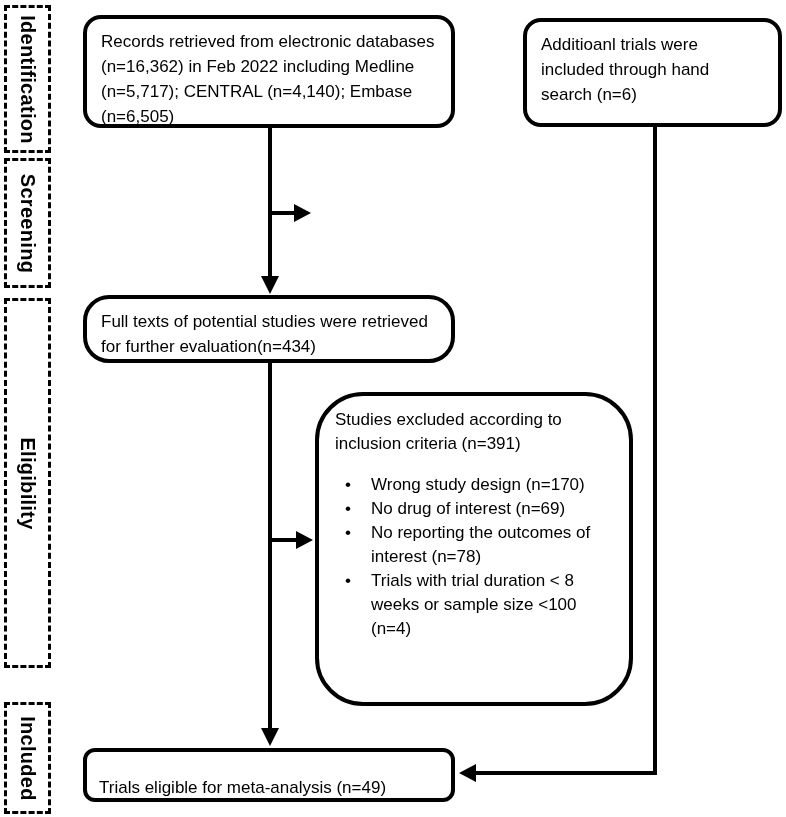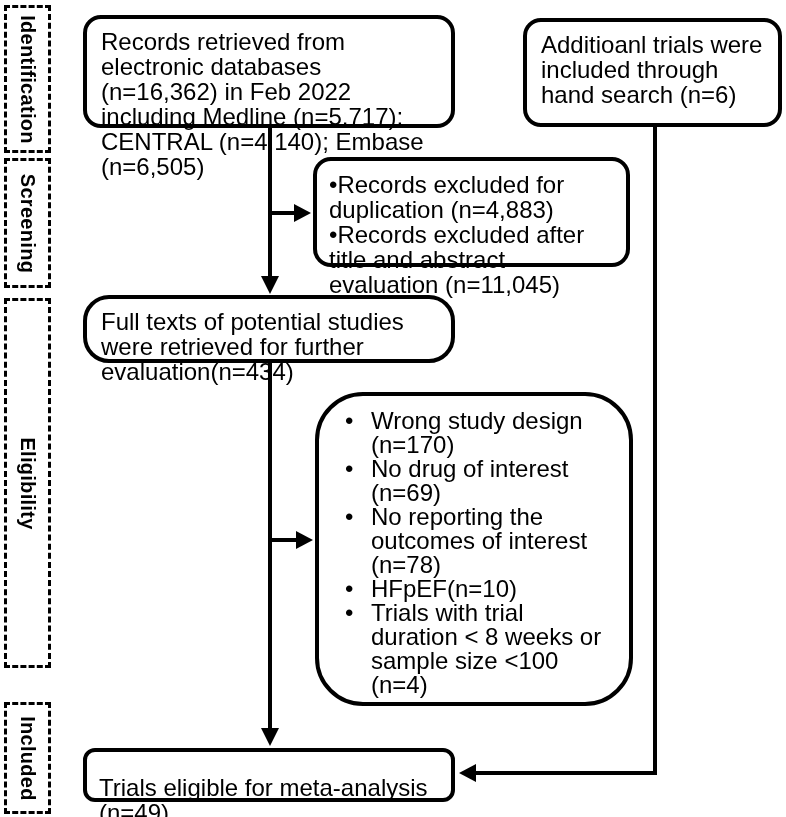--- a/index.html
+++ b/index.html
@@ -38,30 +38,30 @@
     font-weight: bold;
     font-size: 20px;
     letter-spacing: 0.3px;
   }
   .node {
     position: absolute;
     border: 4px solid #000;
     border-radius: 18px;
     background: #fff;
     z-index: 2;
-    font-size: 24px;
+    font-size: 17px;
     line-height: 25px;
     padding: 10px 14px;
   }
   .node.big-radius { border-radius: 48px 48px 48px 48px; line-height: 24px; padding: 12px 18px 12px 16px; }
   .bullet-inline { margin: 0; }
   .bullet-inline .b-item::before { content: "\2022"; }
   ul.bullet-list {
     list-style: none;
-    margin-top: 1px;
+    margin-top: 17px;
   }
   ul.bullet-list li {
     position: relative;
     padding-left: 36px;
   }
   ul.bullet-list li::before {
     content: "\2022";
     position: absolute;
     left: 10px;
     top: 0;
@@ -106,35 +106,31 @@
   </div>
 
   <div class="node" style="left:83px; top:15px; width:372px; height:113px;">
     <span>Records retrieved from electronic databases (n=16,362) in Feb 2022 including Medline (n=5,717); CENTRAL (n=4,140); Embase (n=6,505)</span>
   </div>
 
   <div class="node" style="left:523px; top:18px; width:259px; height:109px;">
     <span>Additioanl trials were included through hand search (n=6)</span>
   </div>
 
-  <div class="node bullet-inline" style="left:313px; top:157px; width:317px; height:110px; padding:11px 12px;">
-    <div class="b-item"><span>Records excluded for duplication (n=4,883)</span></div>
-    <div class="b-item"><span>Records excluded after title and abstract evaluation (n=11,045)</span></div>
-  </div>
 
   <div class="node" style="left:83px; top:295px; width:372px; height:68px; border-radius:26px;">
     <span>Full texts of potential studies were retrieved for further evaluation(n=434)</span>
   </div>
 
   <div class="node big-radius" style="left:315px; top:392px; width:318px; height:314px;">
+    <div>Studies excluded according to inclusion criteria (n=391)</div>
     <ul class="bullet-list">
       <li>Wrong study design (n=170)</li>
       <li>No drug of interest (n=69)</li>
       <li>No reporting the outcomes of interest (n=78)</li>
-      <li>HFpEF(n=10)</li>
       <li>Trials with trial duration &lt; 8 weeks or sample size &lt;100 (n=4)</li>
     </ul>
   </div>
 
   <div class="node" style="left:83px; top:748px; width:372px; height:54px; border-radius:12px; padding:23px 12px;">
     <span>Trials eligible for meta-analysis (n=49)</span>
   </div>
 
 </div>
 

